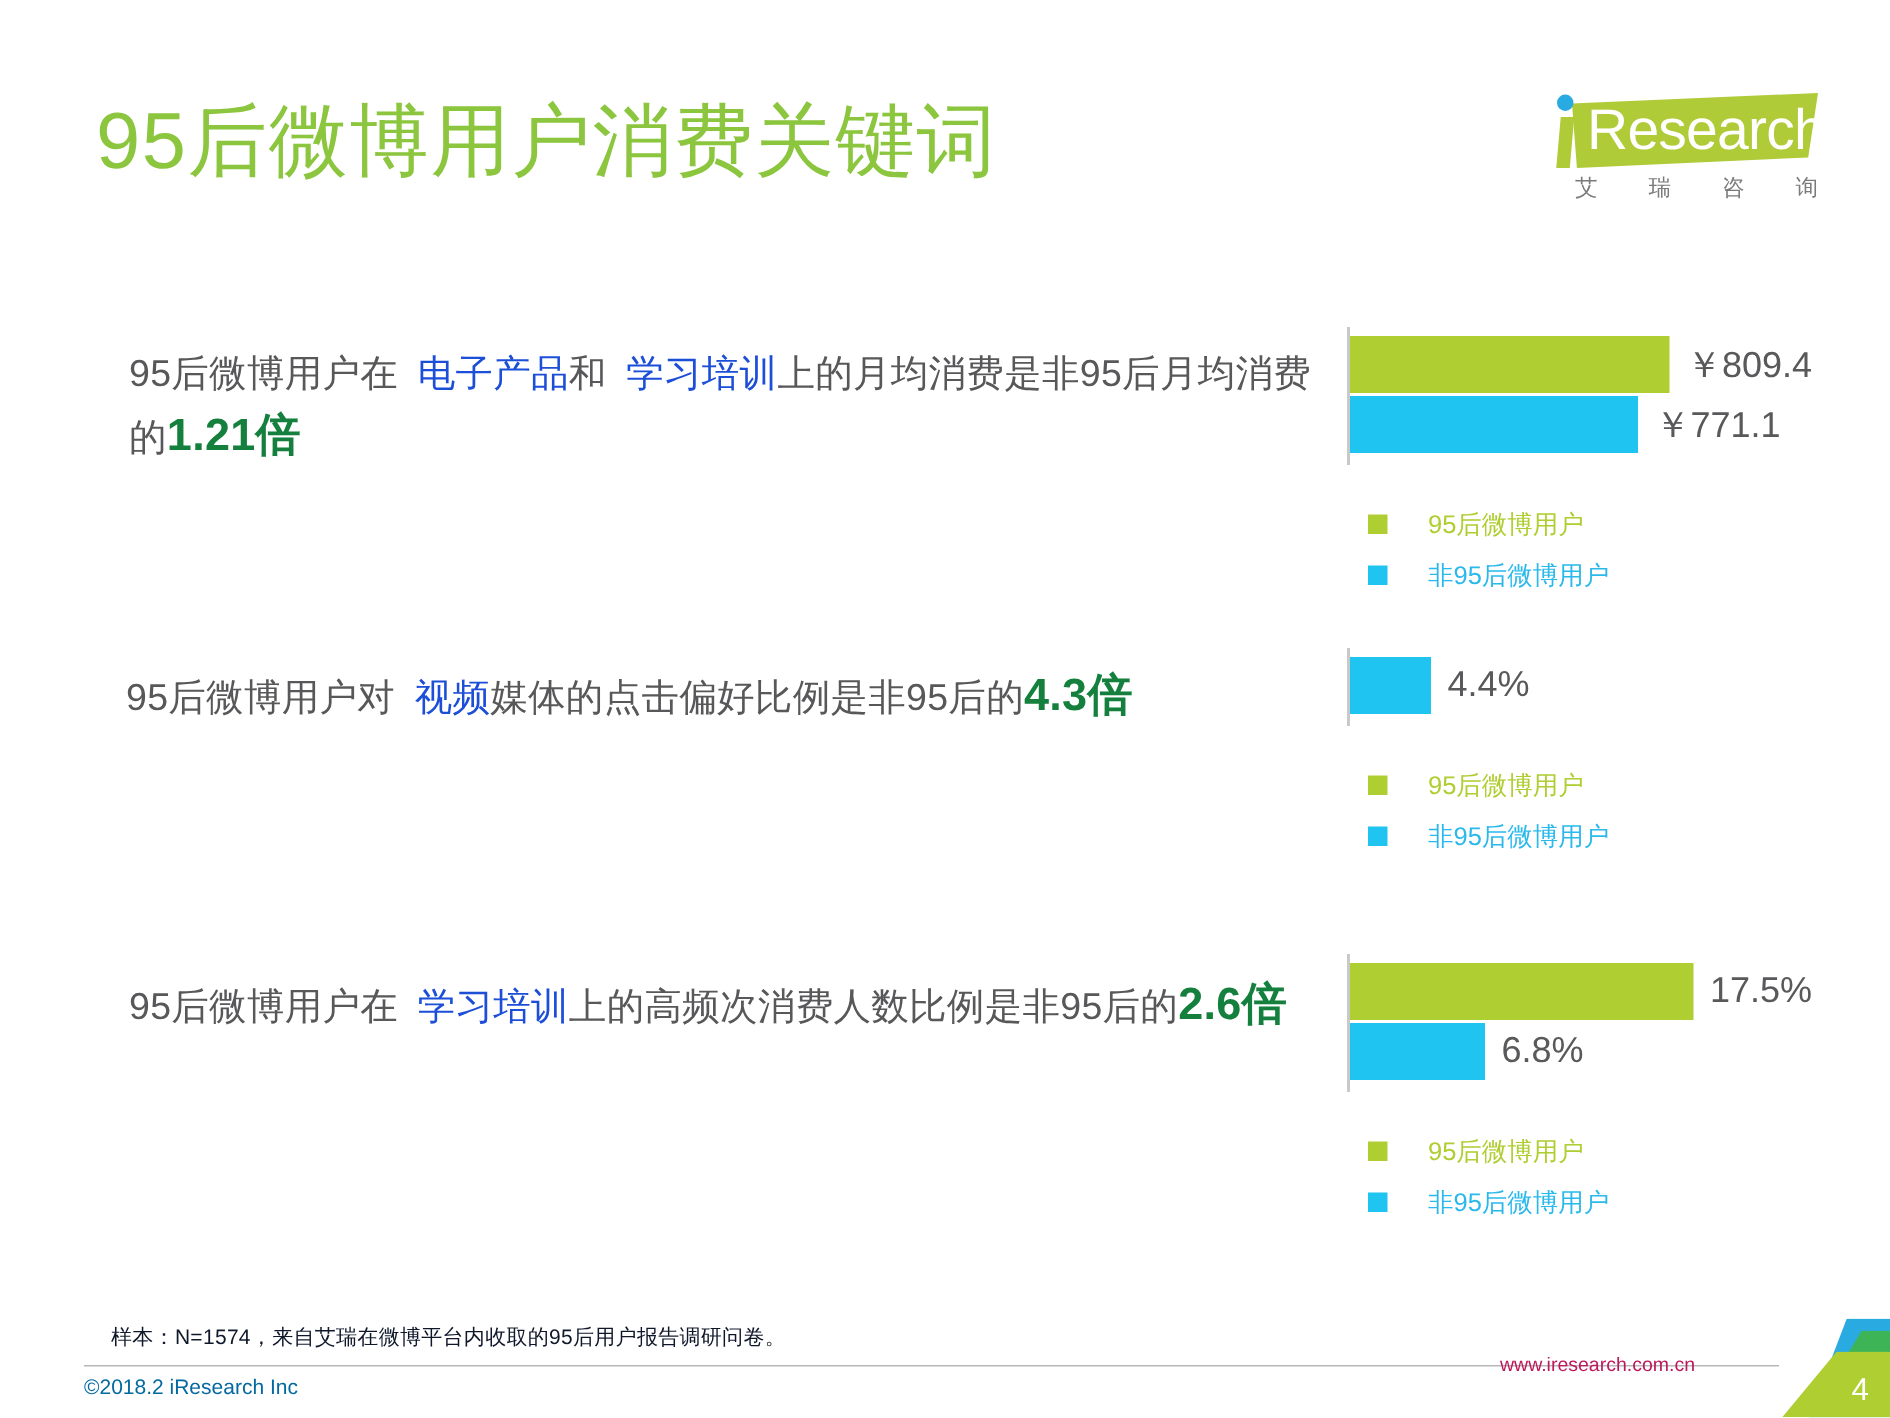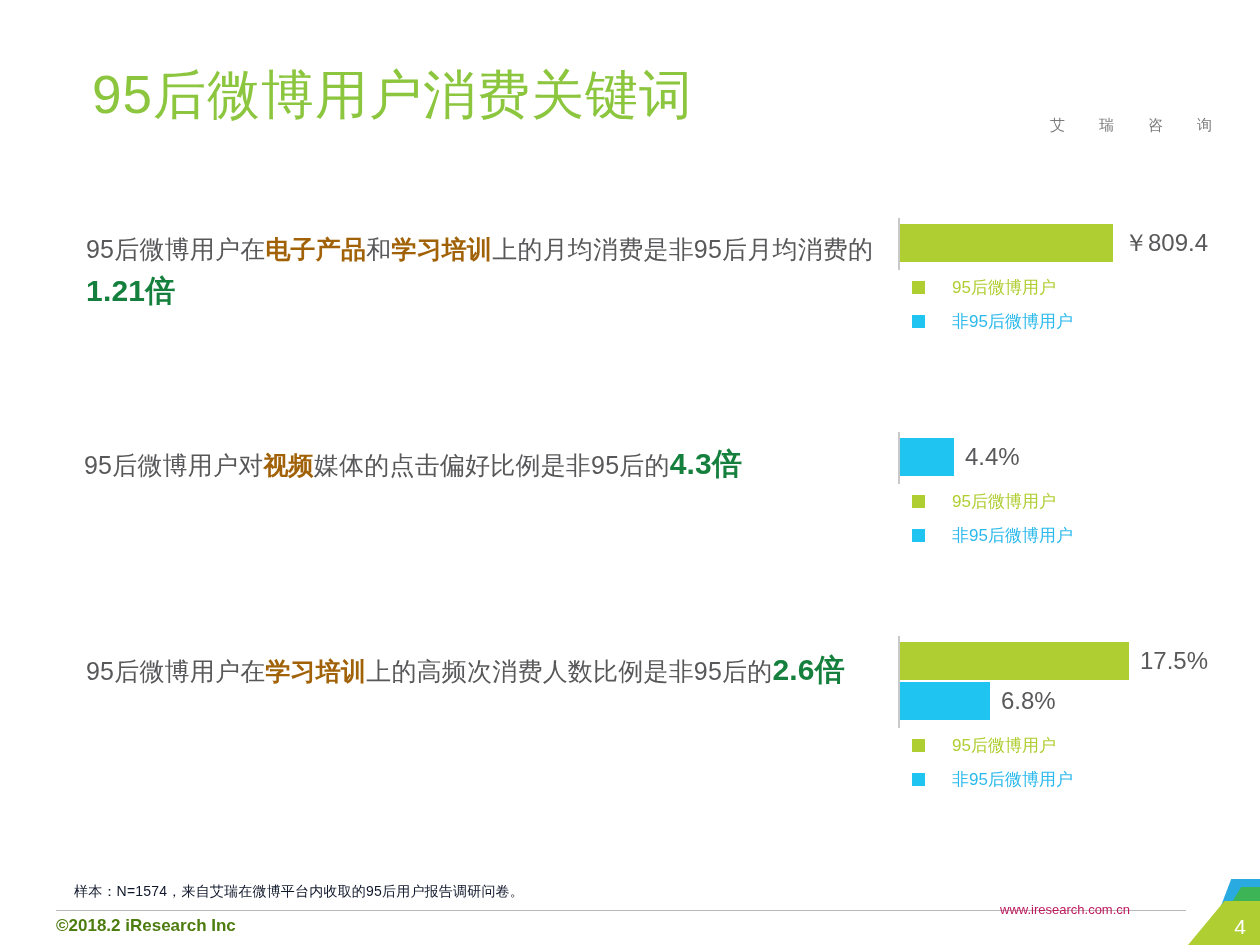--- a/index.html
+++ b/index.html
@@ -17,21 +17,21 @@
 
   
   #slide-header {
     position: absolute;
     left: 0; top: 0;
     width: 1260px;
     height: 175px;
   }
   #page-title {
     position: absolute;
-    left: 92px;
+    left: 64px;
     top: 64px;
     font-size: 53px;
     line-height: 62px;
     color: #8CC63F;
     letter-spacing: 1px;
     white-space: nowrap;
     font-weight: 400;
   }
 
   
@@ -96,22 +96,23 @@
 
   
   .stmt-block { position: absolute; }
   .stmt-text {
     color: #58585A;
     font-size: 25px;
     line-height: 41px;
     letter-spacing: 0.2px;
   }
   .stmt-text .hl {
-    color: #a16207;
-    font-weight: bold;
+    color: #1d4ed8;
+    font-weight: normal;
+    margin-left: 13px;
   }
   .stmt-text .hl-num {
     color: #15803d;
     font-weight: bold;
     font-size: 30px;
   }
 
   
   #block-1 { left: 86px; top: 228px; width: 790px; }
   #block-1 .stmt-text { font-size: 25px; line-height: 42px; }
@@ -149,20 +150,21 @@
   .bar.green { background: #AFCE32; }
   .bar.blue  { background: #20C4F0; }
   .bar-label {
     margin-left: 11px;
     color: #59595B;
     font-size: 24px;
     white-space: nowrap;
   }
 
   .legend {
+    margin-top: 22px;
     margin-left: 14px;
   }
   .legend-row {
     display: flex;
     align-items: center;
     height: 34px;
   }
   .legend-swatch {
     width: 13px;
     height: 13px;
@@ -192,23 +194,22 @@
     left: 56px;
     top: 910px;
     width: 1130px;
     height: 1px;
     background: #B7B7B7;
   }
   #footer-copyright {
     position: absolute;
     left: 56px;
     top: 916px;
-    font-size: 17px;
-    color: #4d7c0f;
-    font-weight: bold;
+    font-size: 14px;
+    color: #0369a1;
   }
   #footer-url {
     position: absolute;
     left: 1000px;
     top: 902px;
     font-size: 13px;
     color: #be185d;
   }
   #corner-decor {
     position: absolute;
@@ -249,20 +250,26 @@
     z-index: 5;
   }
 </style>
 </head>
 <body>
 
 <div id="slide-header">
   <div id="page-title">95后微博用户消费关键词</div>
 
   <div id="brand-logo">
+    <div class="logo-mark">
+      <div class="logo-slab"></div>
+      <div class="logo-i-dot"></div>
+      <div class="logo-i-stem"></div>
+      <div class="logo-word">Research</div>
+    </div>
     <div class="logo-sub">
       <span>艾</span>
       <span>瑞</span>
       <span>咨</span>
       <span>询</span>
     </div>
   </div>
 </div>
 
 <div class="stmt-block" id="block-1">
@@ -275,20 +282,24 @@
 
 <div class="stmt-block" id="block-3">
   <div class="stmt-text"><span>95后微博用户在</span><span class="hl">学习培训</span><span>上的高频次消费人数比例是非95后的</span><span class="hl-num">2.6倍</span></div>
 </div>
 
 <div class="chart" id="chart-1">
   <div class="plot">
       <div class="bar-row">
         <div class="bar green" style="width: 232px;"></div>
         <div class="bar-label">￥809.4</div>
+      </div>
+      <div class="bar-row">
+        <div class="bar blue" style="width: 192px;"></div>
+        <div class="bar-label">￥771.1</div>
       </div>
     </div>
   <div class="legend">
       <div class="legend-row">
         <span class="legend-swatch green"></span>
         <span class="legend-text green">95后微博用户</span>
       </div>
       <div class="legend-row">
         <span class="legend-swatch blue"></span>
         <span class="legend-text blue">非95后微博用户</span>

